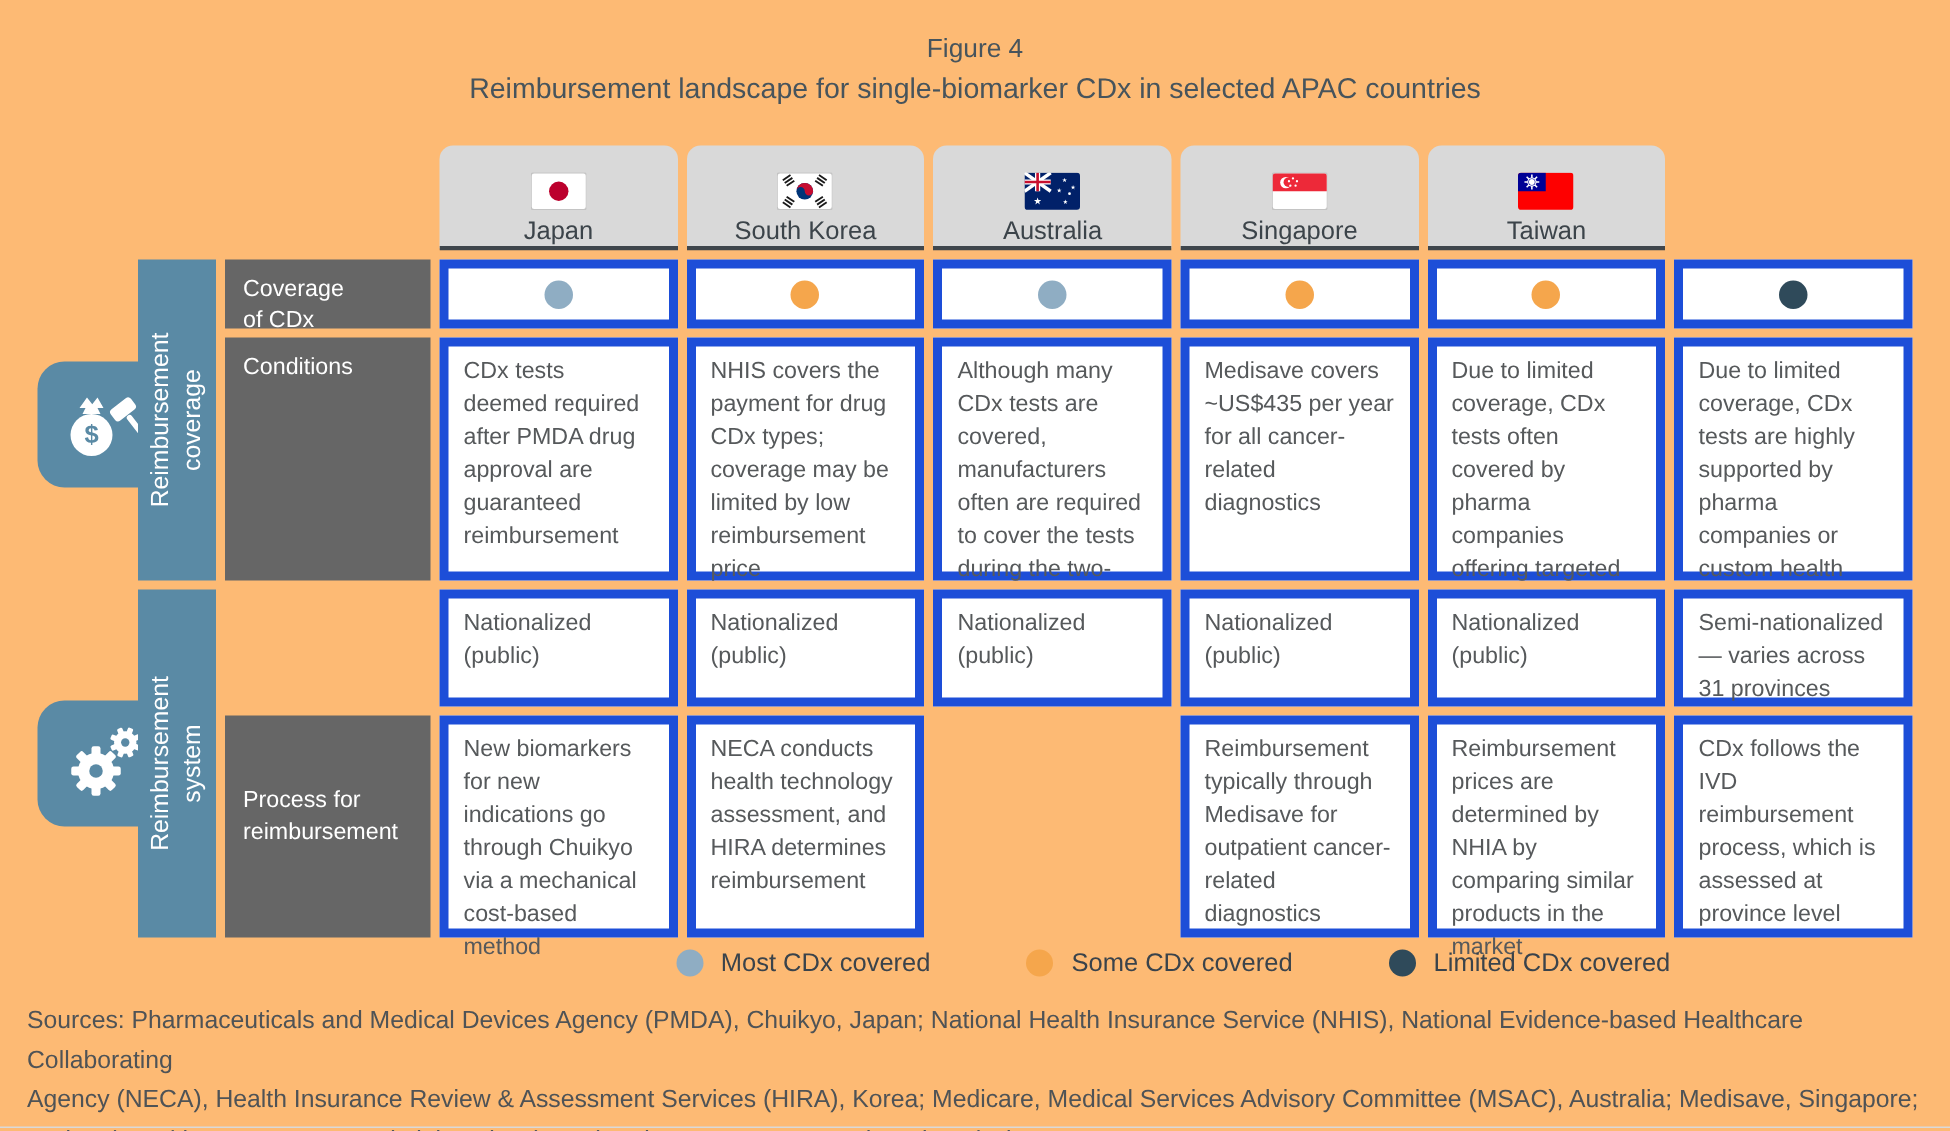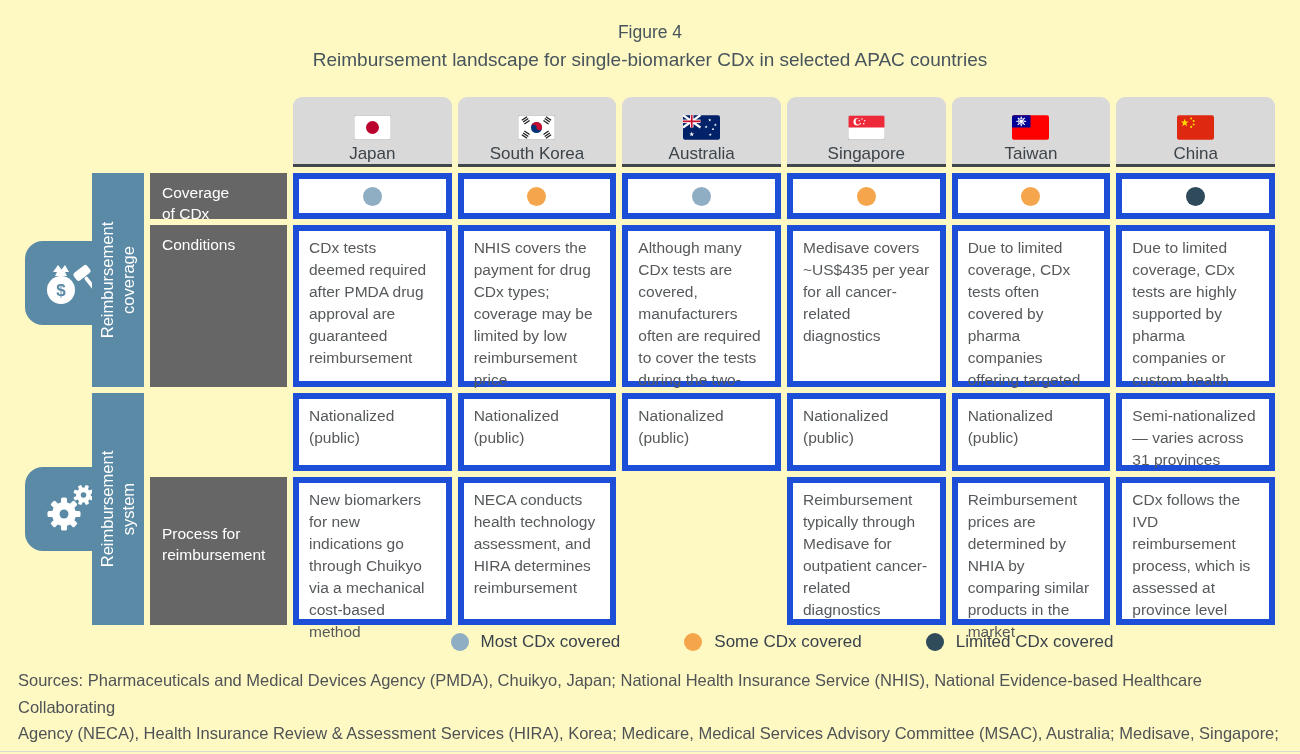--- a/index.html
+++ b/index.html
@@ -1,16 +1,16 @@
 <!DOCTYPE html>
 <html><head>
 <meta charset="utf-8">
 <style>
   html,body{margin:0;padding:0;background:#fff;}
-  .canvas{position:relative;width:1300px;height:754px;background:#fef9c3;
+  .canvas{position:relative;width:1300px;height:754px;background:#fdba74;
           font-family:"Liberation Sans",sans-serif;overflow:hidden;}
 
   
   .titleblock{position:absolute;top:20px;left:0;width:100%;text-align:center;color:#47545c;}
   .fig-label{font-size:17.5px;line-height:24px;}
   .fig-title{font-size:19px;line-height:26px;margin-top:3px;}
 
   
   .grid{position:absolute;left:92px;top:97px;width:1183px;
         display:grid;grid-template-columns:52px 137px repeat(6,1fr);
@@ -299,35 +299,20 @@
       </span>
       <span class="cname">Taiwan</span>
     </div>
     <div class="cell dotcell" style="grid-column:7;grid-row:2">
       <span class="dot" style="background: rgb(245, 166, 76);"></span>
     </div>
     <div class="cell txt" style="grid-column:7;grid-row:3">Due to limited coverage, CDx tests often covered by pharma companies offering targeted therapeutics</div>
     <div class="cell txt" style="grid-column:7;grid-row:4">Nationalized (public)</div>
     <div class="cell txt" style="grid-column:7;grid-row:5">Reimbursement prices are determined by NHIA by comparing similar products in the market</div>
 
-    <div class="hdr" style="grid-column:8;grid-row:1">
-      <span class="flag">
-        <svg width="37" height="25" viewBox="0 0 36 24">
-          <rect width="36" height="24" rx="2" fill="#de2910"></rect>
-          <g fill="#ffde00">
-            <path transform="translate(7.5,7.5) scale(0.8)" d="M0,-5 L1.18,-1.55 L4.76,-1.55 L1.9,0.6 L2.94,4.05 L0,1.9 L-2.94,4.05 L-1.9,0.6 L-4.76,-1.55 L-1.18,-1.55 Z"></path>
-            <circle cx="13.8" cy="3.2" r="1"></circle>
-            <circle cx="16.2" cy="5.6" r="1"></circle>
-            <circle cx="16.2" cy="9" r="1"></circle>
-            <circle cx="13.8" cy="11.4" r="1"></circle>
-          </g>
-        </svg>
-      </span>
-      <span class="cname">China</span>
-    </div>
     <div class="cell dotcell" style="grid-column:8;grid-row:2">
       <span class="dot" style="background: rgb(47, 74, 90);"></span>
     </div>
     <div class="cell txt" style="grid-column:8;grid-row:3">Due to limited coverage, CDx tests are highly supported by pharma companies or custom health insurance programs</div>
     <div class="cell txt" style="grid-column:8;grid-row:4">Semi-nationalized — varies across 31 provinces</div>
     <div class="cell txt" style="grid-column:8;grid-row:5">CDx follows the IVD reimbursement process, which is assessed at province level</div>
 
   </div>
 
   <div class="legend">

